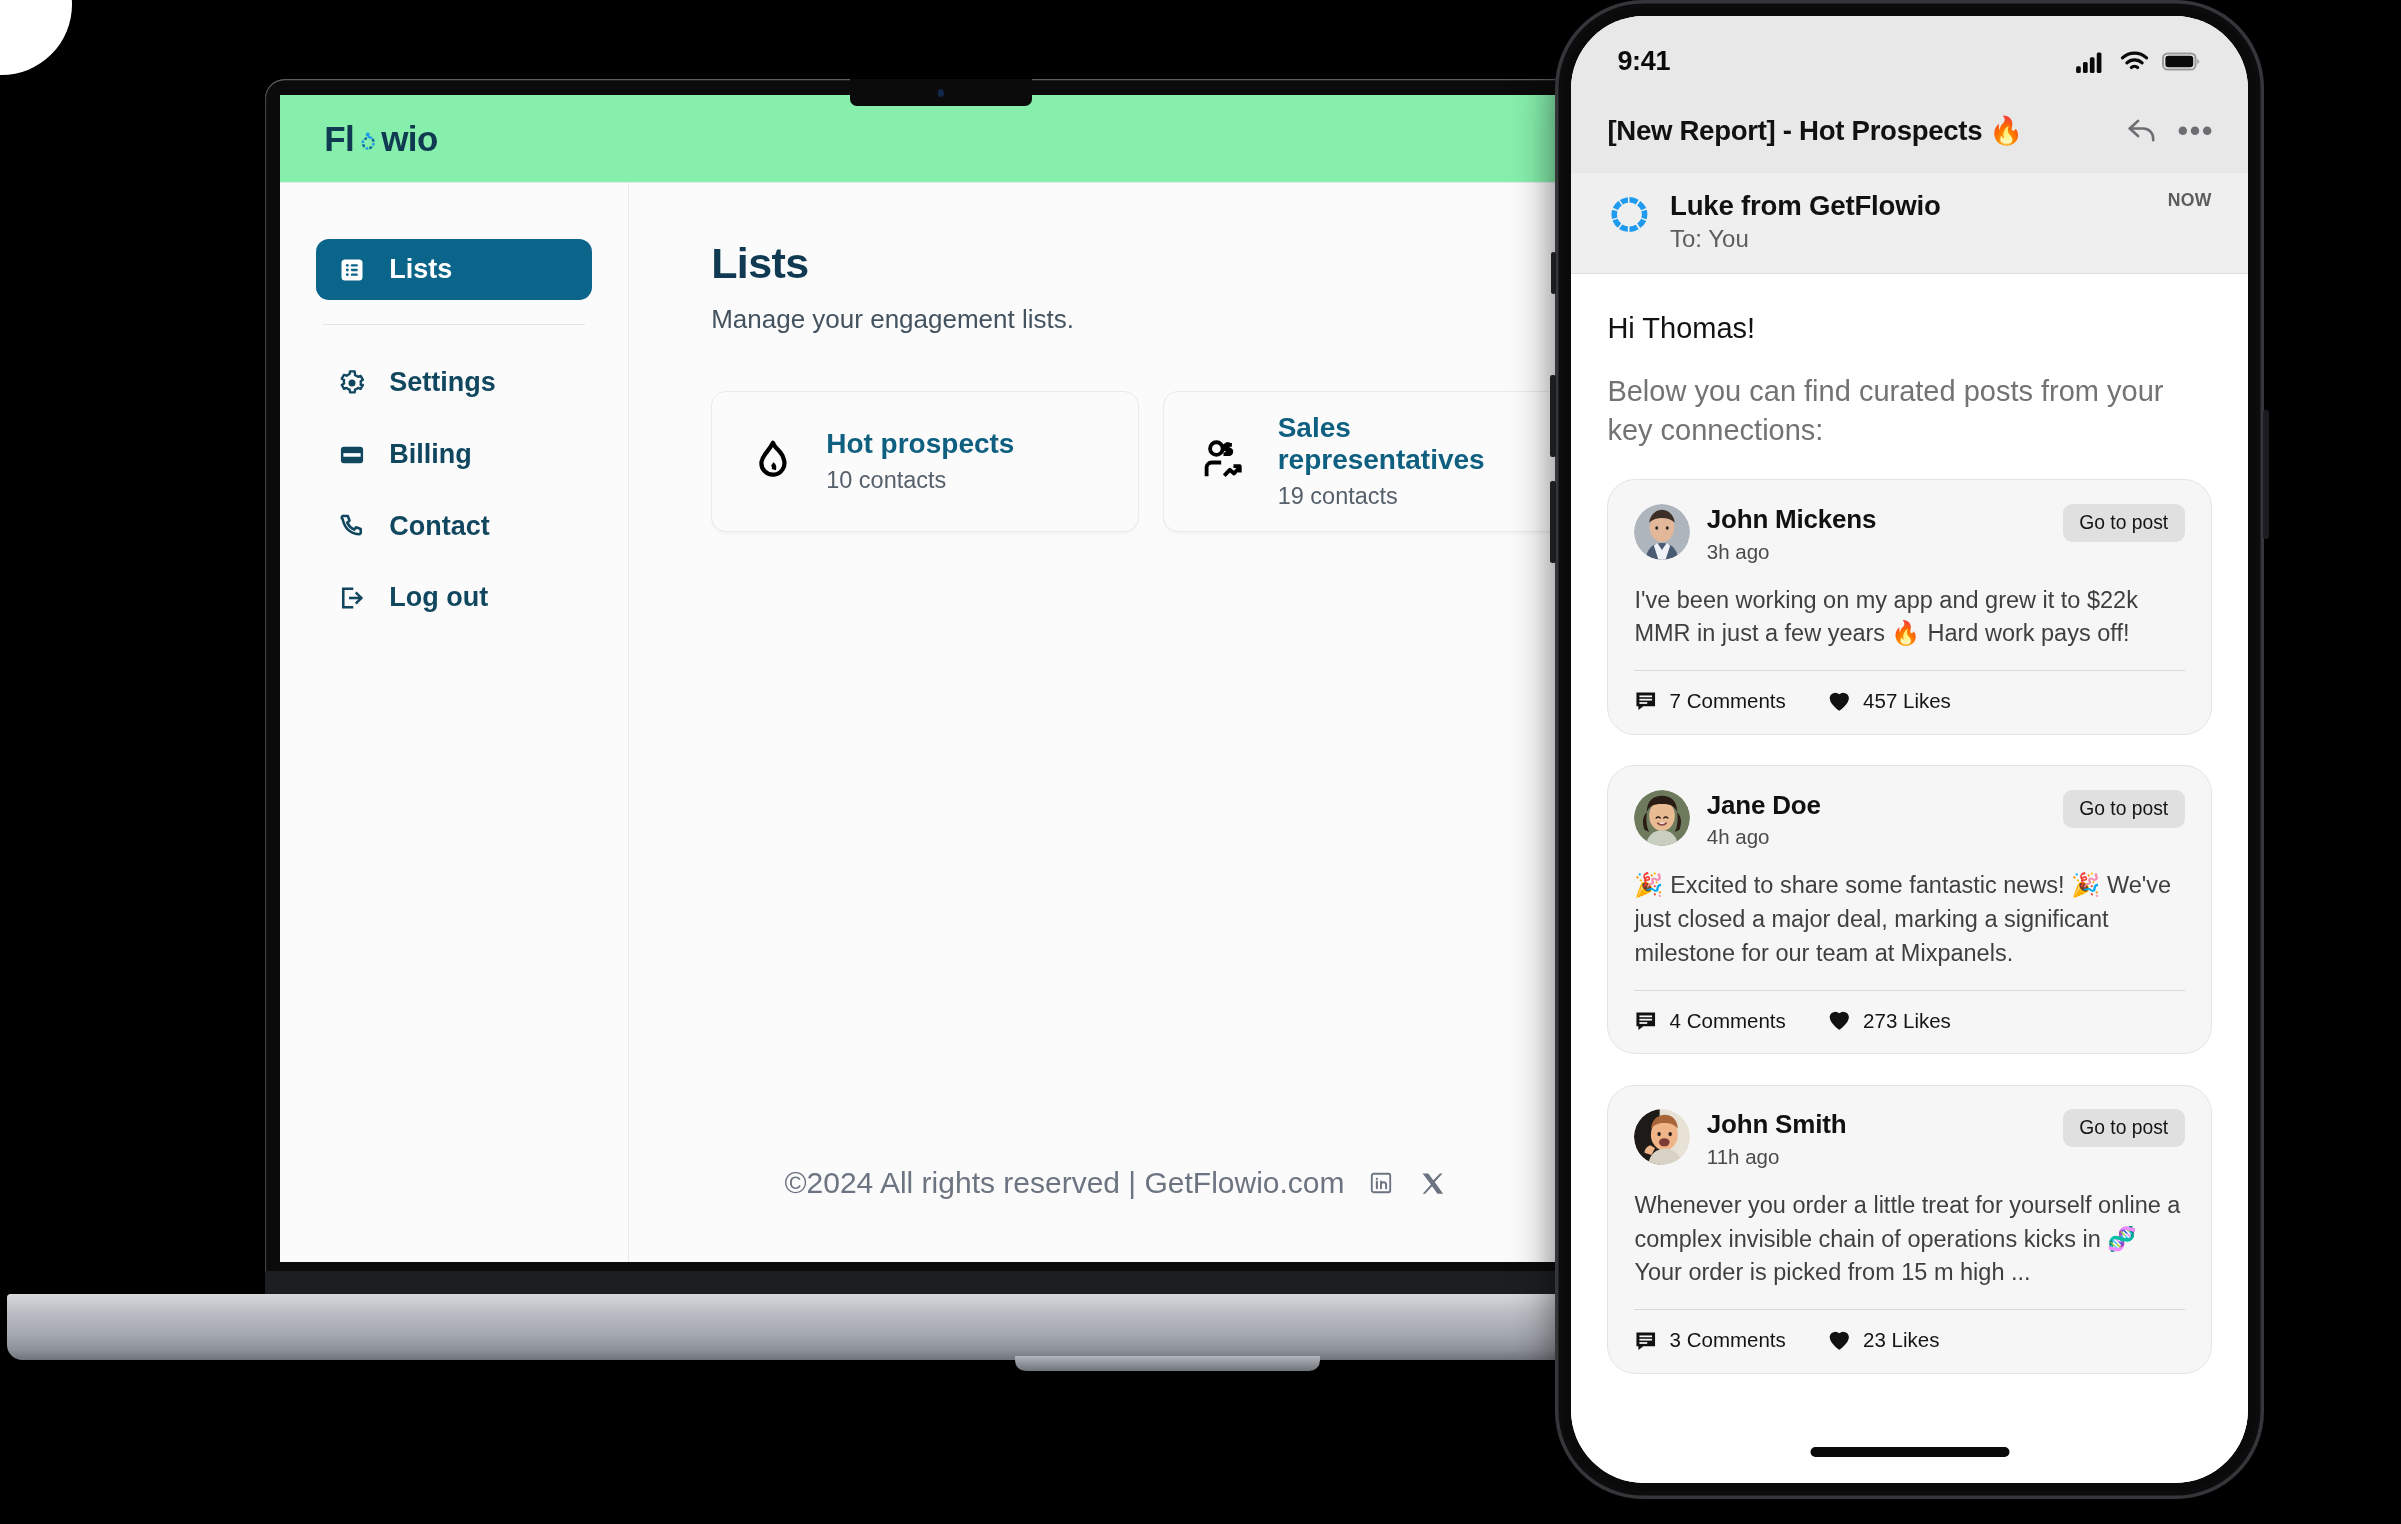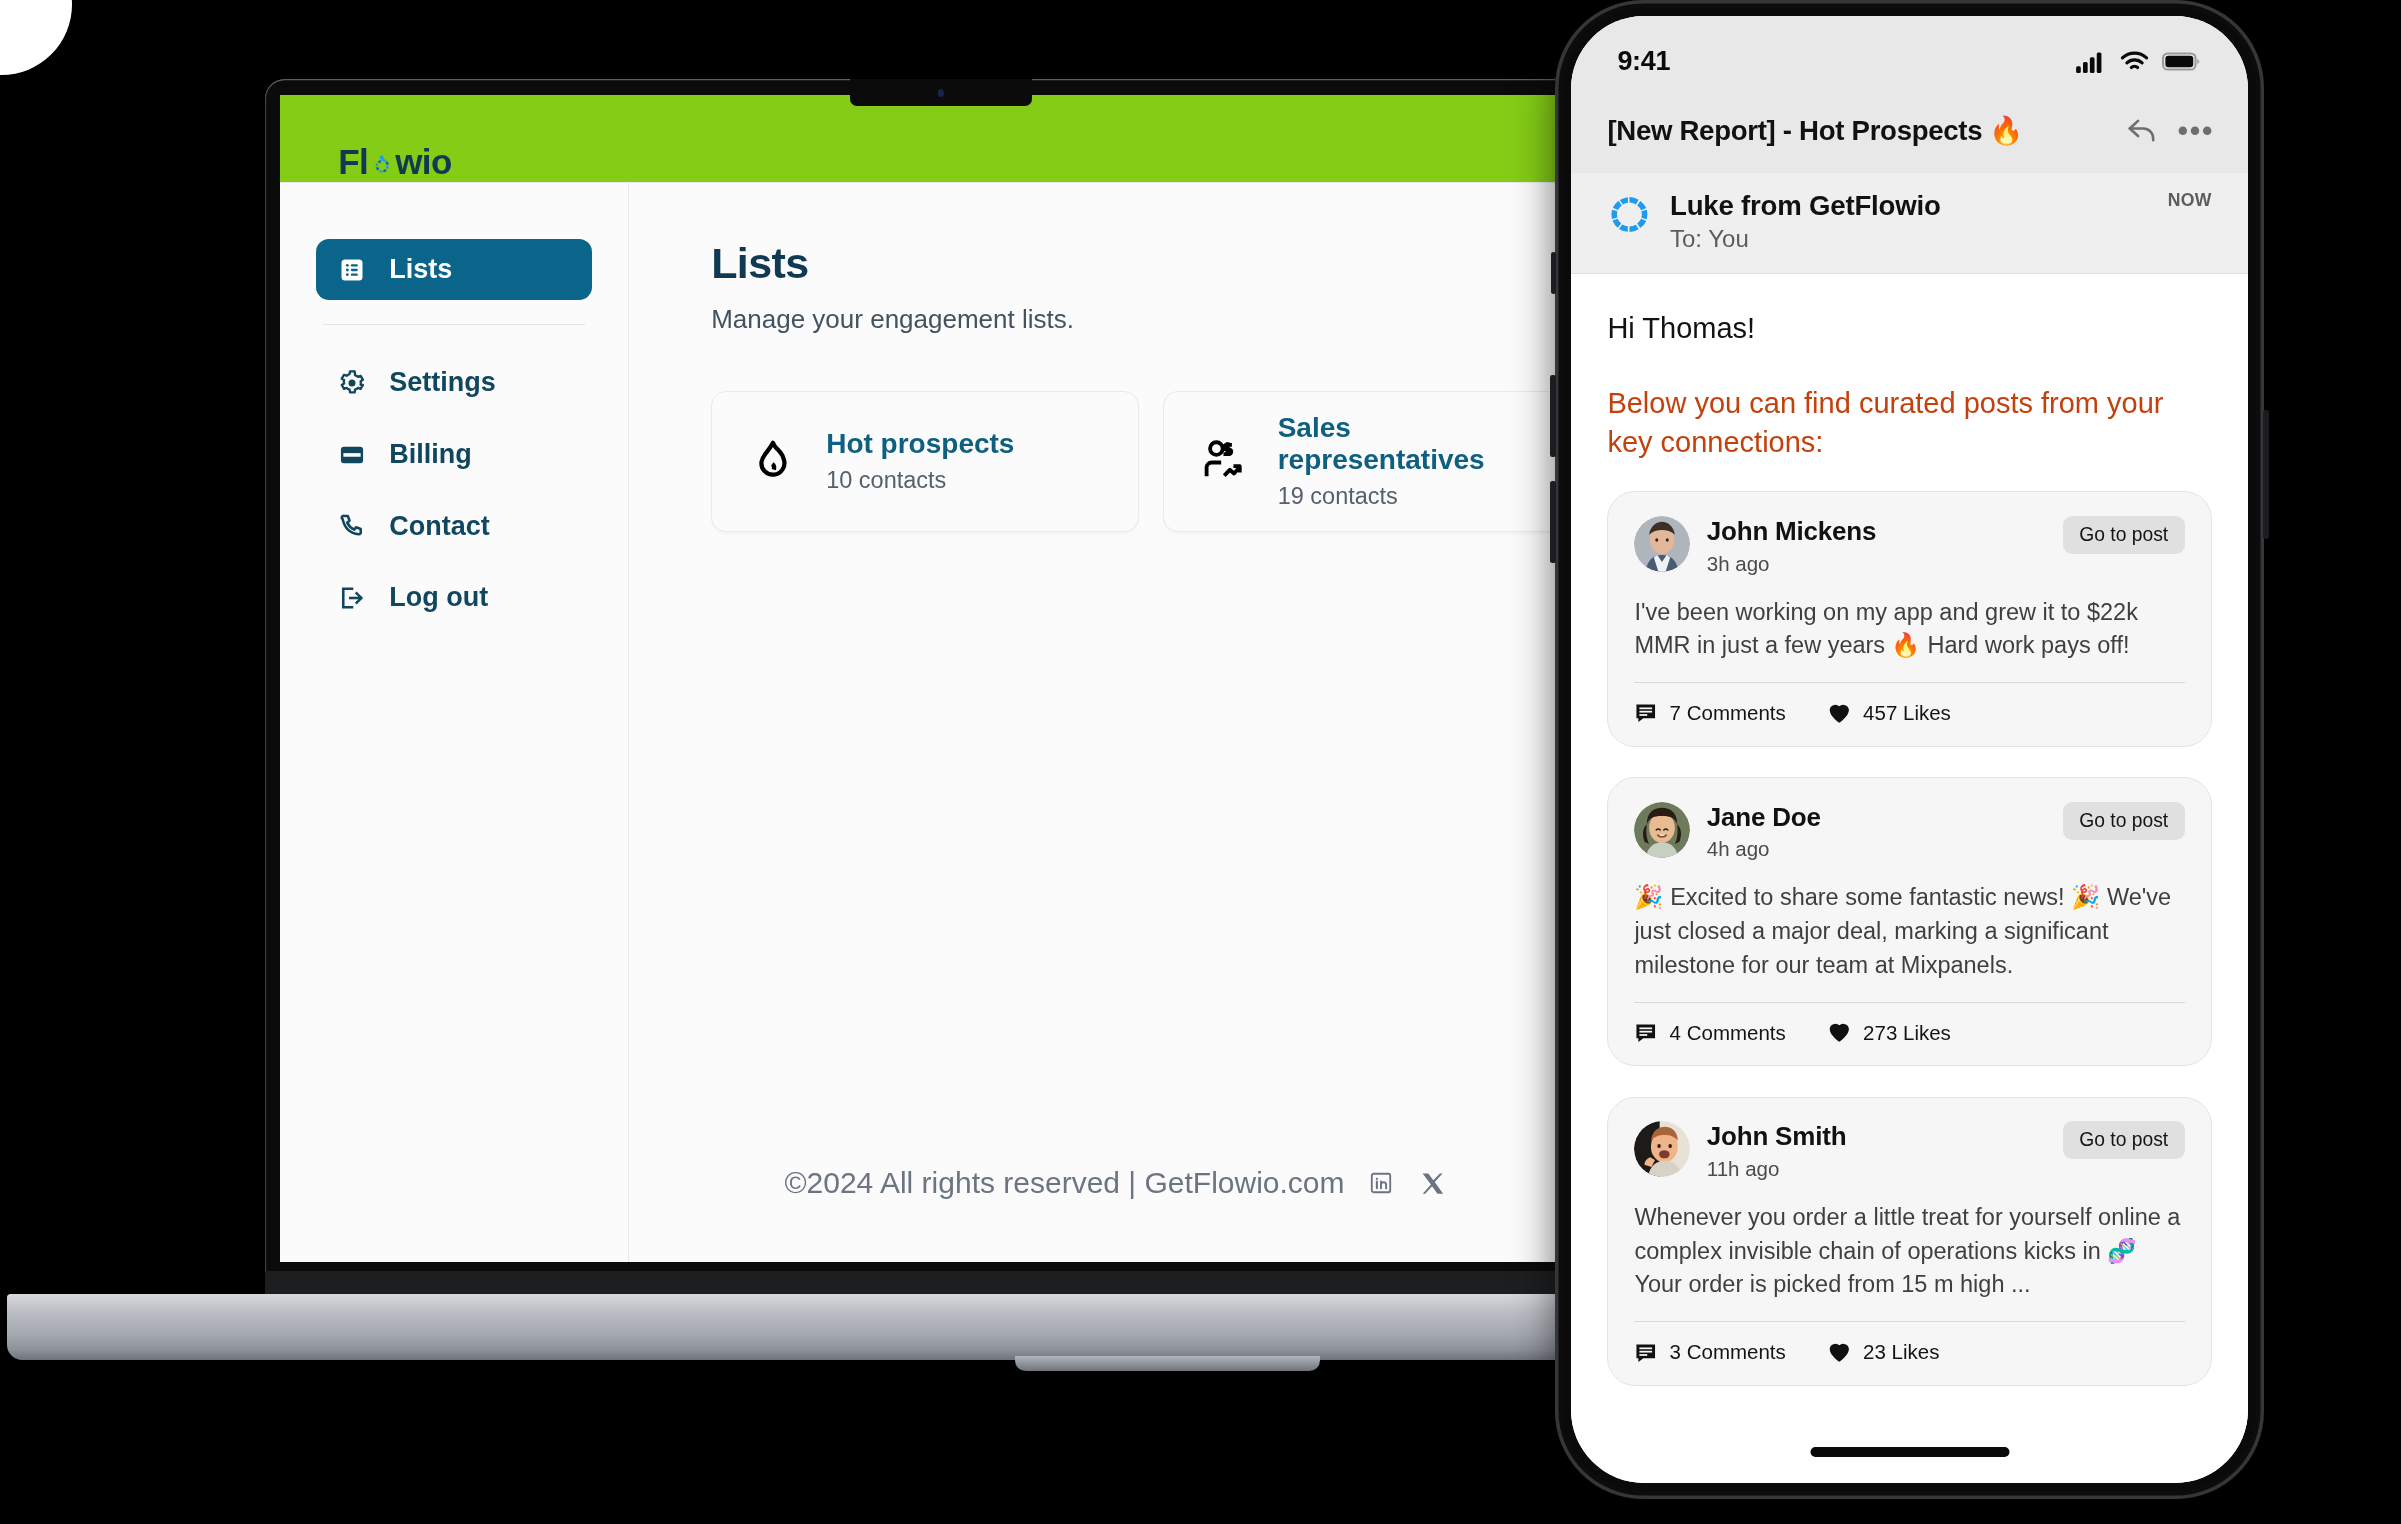--- a/index.html
+++ b/index.html
@@ -51,22 +51,22 @@
   }
   .laptop-foot {
     position:absolute; left:750px; top:1277px; width:305px; height:15.2px;
     background: linear-gradient(180deg,#b2b6bc,#6e7279);
     border-radius: 0 0 10.6px 10.6px;
   }
 
   
   .app { display:flex; flex-direction:column; width:100%; height:100%; background:#fbfbfc; }
   .app-topbar {
-    height:88px; display:flex; align-items:flex-end; padding-left:58px;
-    border-bottom:0.6px solid #e7e9ec; background:#84cc16; flex:0 0 auto;
+    height:88px; display:flex; align-items:center; padding-left:44px;
+    border-bottom:0.6px solid #e7e9ec; background:#86efac; flex:0 0 auto;
   }
   .logo { display:flex; align-items:center; font-size:35px; font-weight:700; color:#103a52; letter-spacing:-0.6px; }
   .logo .ring { display:inline-block; width:23.5px; height:23.5px; margin:0 1.8px; position:relative; top:3.5px; }
 
   .app-body { display:flex; flex:1 1 auto; min-height:0; }
   .sidebar {
     width:349px; flex:0 0 349px; border-right:0.6px solid #e7e9ec;
     padding:56px 36px 0 36px; display:flex; flex-direction:column;
   }
   .nav-item {
@@ -151,21 +151,21 @@
   .sender-avatar { width:45px; height:45px; flex:0 0 45px; margin-top:2.3px; }
   .sender-name { font-size:27.6px; font-weight:700; color:#111; letter-spacing:-0.2px; }
   .sender-to { font-size:24px; color:#5d5d5f; margin-top:3.5px; }
   .sender-now { margin-left:auto; font-size:17.6px; font-weight:600; color:#5d5d5f; letter-spacing:0.3px; }
 
   .mail-body {
     flex:1 1 auto; background:#ffffff; overflow:hidden;
     padding:38px 36px 0 36px;
   }
   .greet { font-size:29px; color:#121212; }
-  .intro { font-size:29px; color:#c2410c; margin-top:39px; line-height:1.32; }
+  .intro { font-size:29px; color:#737373; margin-top:27px; line-height:1.32; }
 
   .post-card {
     margin-top:30.5px; background:#f6f6f6; border:1.2px solid #e4e4e4;
     border-radius:28px; padding:23.5px 26px 20px 26px;
   }
   .post-head { display:flex; align-items:flex-start; gap:16.4px; }
   .post-avatar { width:56px; height:56px; border-radius:50%; flex:0 0 56px; overflow:hidden; }
   .post-name { font-size:26px; font-weight:700; color:#111; letter-spacing:-0.2px; }
   .post-time { font-size:20.5px; color:#4b4b4d; margin-top:4.7px; }
   .post-go {

